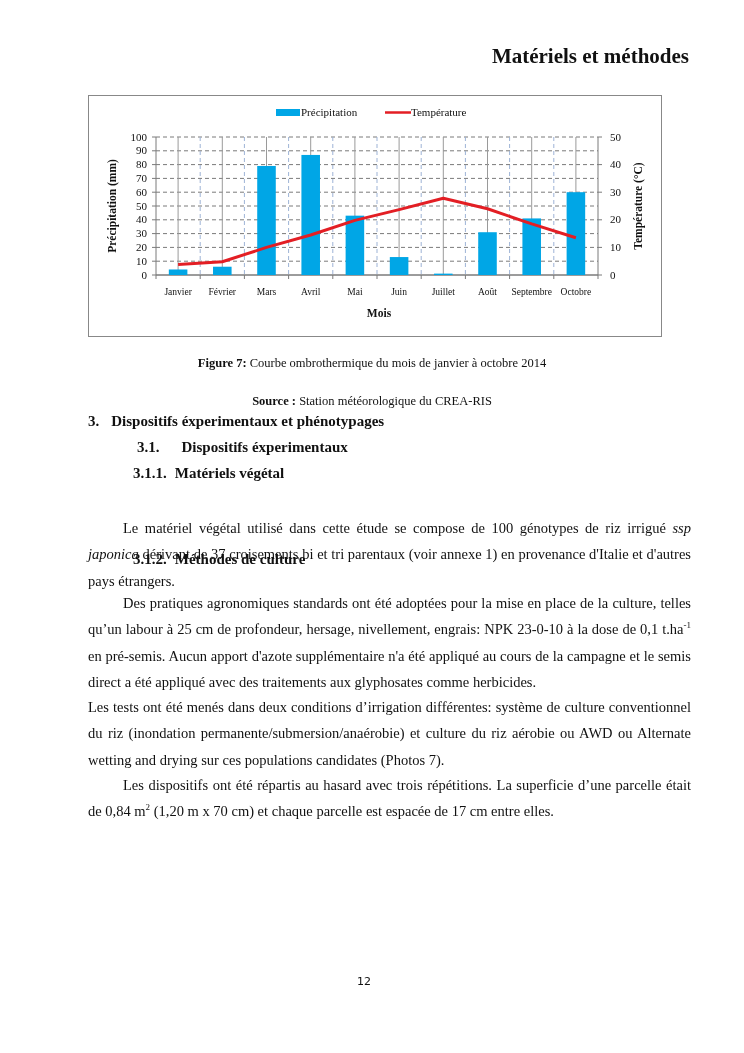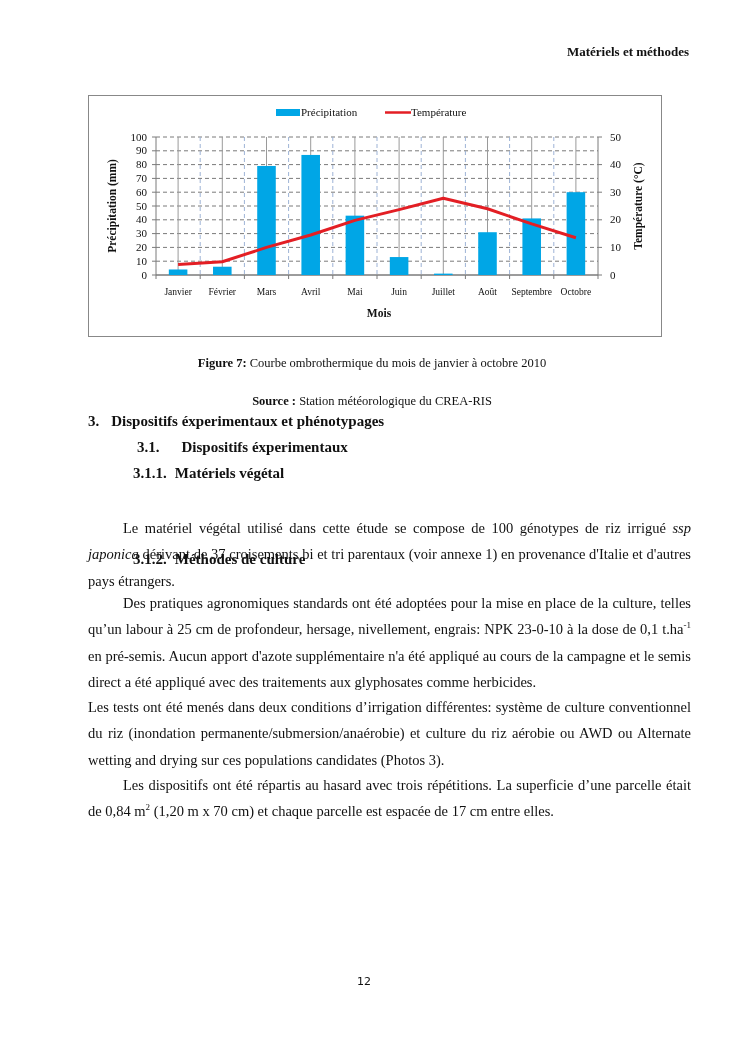--- a/index.html
+++ b/index.html
@@ -1,18 +1,18 @@
 <!DOCTYPE html>
 <html><head>
 <meta charset="utf-8">
 <style>
   html, body { margin:0; padding:0; background:#ffffff; }
   body { width:744px; height:1053px; position:relative; overflow:hidden;
          font-family:"Liberation Serif", serif; color:#111; }
-  .header { position:absolute; top:44px; right:55px; font-weight:bold; font-size:13px; }
+  .header { position:absolute; top:44px; right:55px; font-weight:bold; font-size:21px; }
   .figbox { position:absolute; left:88px; top:95px; width:572px; height:240px;
             border:1px solid #888; background:#fff; }
   .figbox svg { position:absolute; left:0; top:0; }
   .caption { position:absolute; left:0; width:744px; text-align:center; font-size:12.5px; }
   .h { position:absolute; font-weight:bold; font-size:15px; }
   .p { position:absolute; left:88px; width:603px; font-size:14.5px; line-height:26.3px;
        text-align:justify; }
   .p .ind { display:inline-block; width:35px; }
   .pagenum { position:absolute; top:975px; left:0; width:728px; text-align:center;
              font-family:"DejaVu Sans", sans-serif; font-size:11px; }
@@ -128,21 +128,21 @@
       <text x="0" y="0" text-anchor="middle" font-size="11.5" font-weight="bold" font-family="&quot;Liberation Serif&quot;, serif" fill="#111" transform="translate(27,110) rotate(-90)">Précipitation (mm)</text>
       <text x="0" y="0" text-anchor="middle" font-size="11.5" font-weight="bold" font-family="&quot;Liberation Serif&quot;, serif" fill="#111" transform="translate(553,110) rotate(-90)">Température (°C)</text>
       <rect x="187" y="13" width="24" height="7" fill="#00a6e6"></rect>
       <text x="212" y="20" font-size="11" font-family="&quot;Liberation Serif&quot;, serif" fill="#111">Précipitation</text>
       <line x1="296" x2="322" y1="16.5" y2="16.5" stroke="#e31e24" stroke-width="2.5"></line>
       <text x="322" y="20" font-size="11" font-family="&quot;Liberation Serif&quot;, serif" fill="#111">Température</text>
     </svg>
 </div>
 
 <div class="caption" style="top:356px;">
-  <b>Figure 7:</b><span> Courbe ombrothermique du mois de janvier à octobre 2010</span>
+  <b>Figure 7:</b><span> Courbe ombrothermique du mois de janvier à octobre 2014</span>
 </div>
 <div class="caption" style="top:394px;">
   <b>Source :</b><span> Station météorologique du CREA-RIS</span>
 </div>
 
 <div class="h" style="left:88px; top:413px;">
   <span>3.</span><span style="display:inline-block;width:12px"></span><span>Dispositifs éxperimentaux et phénotypages</span>
 </div>
 <div class="h" style="left:111px; top:439px;margin-left:26px;">
   <span>3.1.</span><span style="display:inline-block;width:22px"></span><span>Dispositifs éxperimentaux</span>
@@ -152,17 +152,17 @@
 </div>
 
 <div class="p" style="top:486px;margin-top:29px;"><span class="ind"></span><span>Le matériel végétal utilisé dans cette étude se compose de 100 génotypes de riz irrigué </span><i>ssp japonica</i><span> dérivant de 37 croisements bi et tri parentaux (voir annexe 1) en provenance d'Italie et d'autres pays étrangers.</span></div>
 
 <div class="h" style="left:133px; top:551px;">
   <span>3.1.2.</span><span style="display:inline-block;width:8px"></span><span>Méthodes de culture</span>
 </div>
 
 <div class="p" style="top:590px;"><span class="ind"></span><span>Des pratiques agronomiques standards ont été adoptées pour la mise en place de la culture, telles qu’un labour à 25 cm de profondeur, hersage, nivellement, engrais: NPK 23-0-10 à la dose de 0,1 t.ha</span><sup>-1</sup><span> en pré-semis. Aucun apport d'azote supplémentaire n'a été appliqué au cours de la campagne et le semis  direct a été appliqué avec des traitements aux glyphosates comme herbicides.</span></div>
 
-<div class="p" style="top:694px;">Les tests ont été menés dans deux conditions d’irrigation différentes: système de culture conventionnel du riz (inondation permanente/submersion/anaérobie) et culture du riz aérobie ou AWD ou Alternate wetting and drying sur ces populations candidates (Photos 3).</div>
+<div class="p" style="top:694px;">Les tests ont été menés dans deux conditions d’irrigation différentes: système de culture conventionnel du riz (inondation permanente/submersion/anaérobie) et culture du riz aérobie ou AWD ou Alternate wetting and drying sur ces populations candidates (Photos 7).</div>
 
 <div class="p" style="top:772px;"><span class="ind"></span><span>Les dispositifs ont été répartis  au hasard avec trois répétitions. La superficie d’une parcelle était de 0,84 m</span><sup>2</sup><span> (1,20 m x 70 cm) et chaque parcelle est espacée de 17 cm entre elles.</span></div>
 
 <div class="pagenum">12</div>
 
 </body></html>

